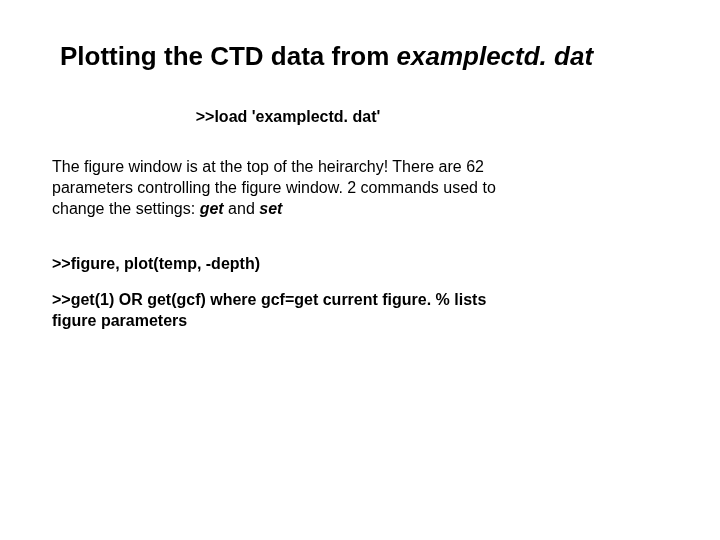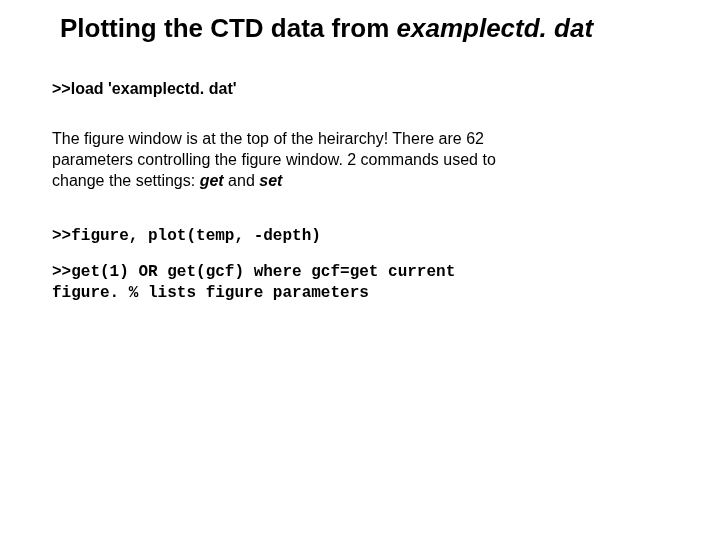--- a/index.html
+++ b/index.html
@@ -8,53 +8,53 @@
     width: 720px;
     height: 540px;
     background: #ffffff;
     font-family: Arial, Helvetica, sans-serif;
     color: #000;
   }
   .slide {
     box-sizing: border-box;
     width: 572px;
     height: 540px;
-    padding: 12px 48px 20px 48px;
+    padding: 40px 48px 20px 48px;
     position: relative;
   }
   .title {
     font-size: 26px;
     font-weight: bold;
     margin: 0 0 34px 12px;
     line-height: 1.25;
     white-space: pre;
   }
   .title .italic {
     font-style: italic;
     font-weight: bold;
   }
   .block {
     font-size: 16px;
     line-height: 1.3;
     margin: 0 0 30px 4px;
     white-space: pre;
+    text-align: center;
   }
   .block.bold, .block.bold * { font-weight: bold; }
   .para {
     font-size: 16px;
     line-height: 1.3;
     margin: 12px 0 34px 4px;
   }
   .para .boldital { font-weight: bold; font-style: italic; }
   .line {
     font-size: 16px;
     line-height: 1.3;
     margin: 0 0 16px 4px;
     font-weight: bold;
-    font-family: Liberation Mono, monospace;
   }
 </style>
 </head>
 <body>
 
 <div class="slide">
 
   <h1 class="title"><span>Plotting the CTD data from </span><span class="italic">examplectd. dat</span></h1>
 
   <div class="block bold">&gt;&gt;load 'examplectd. dat'</div>

